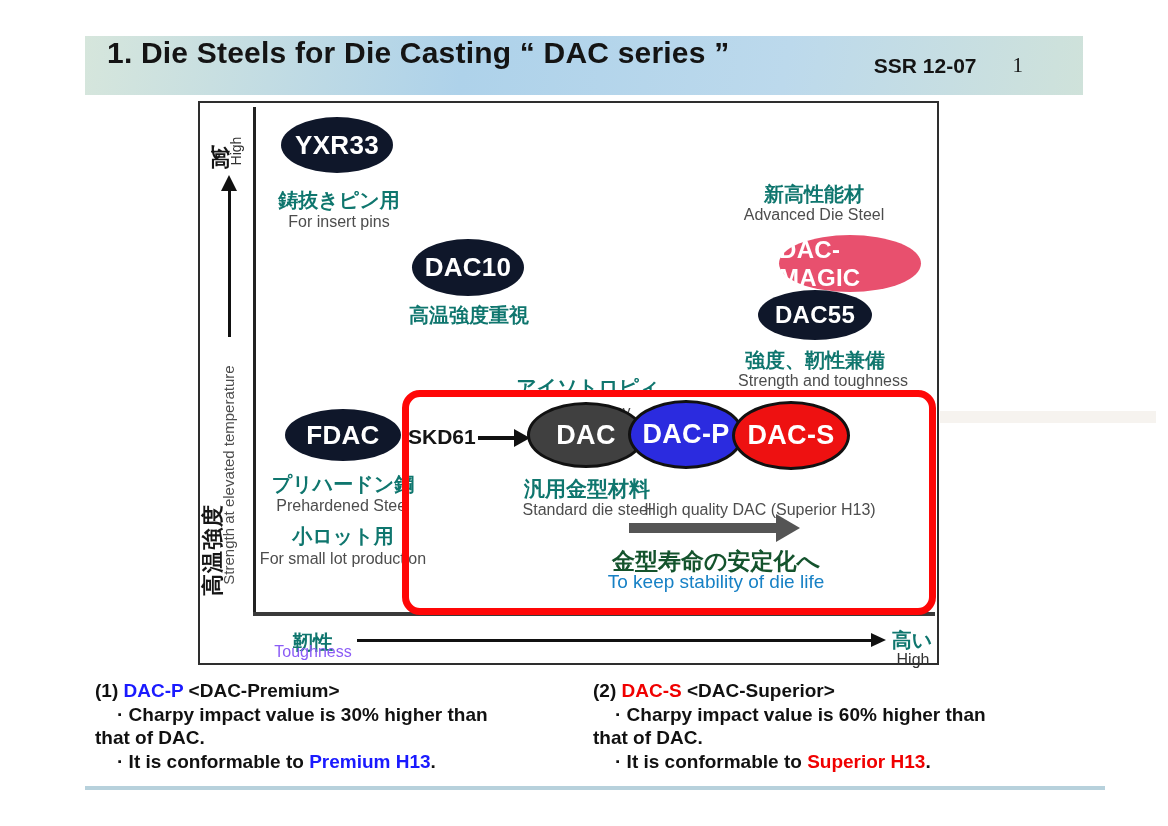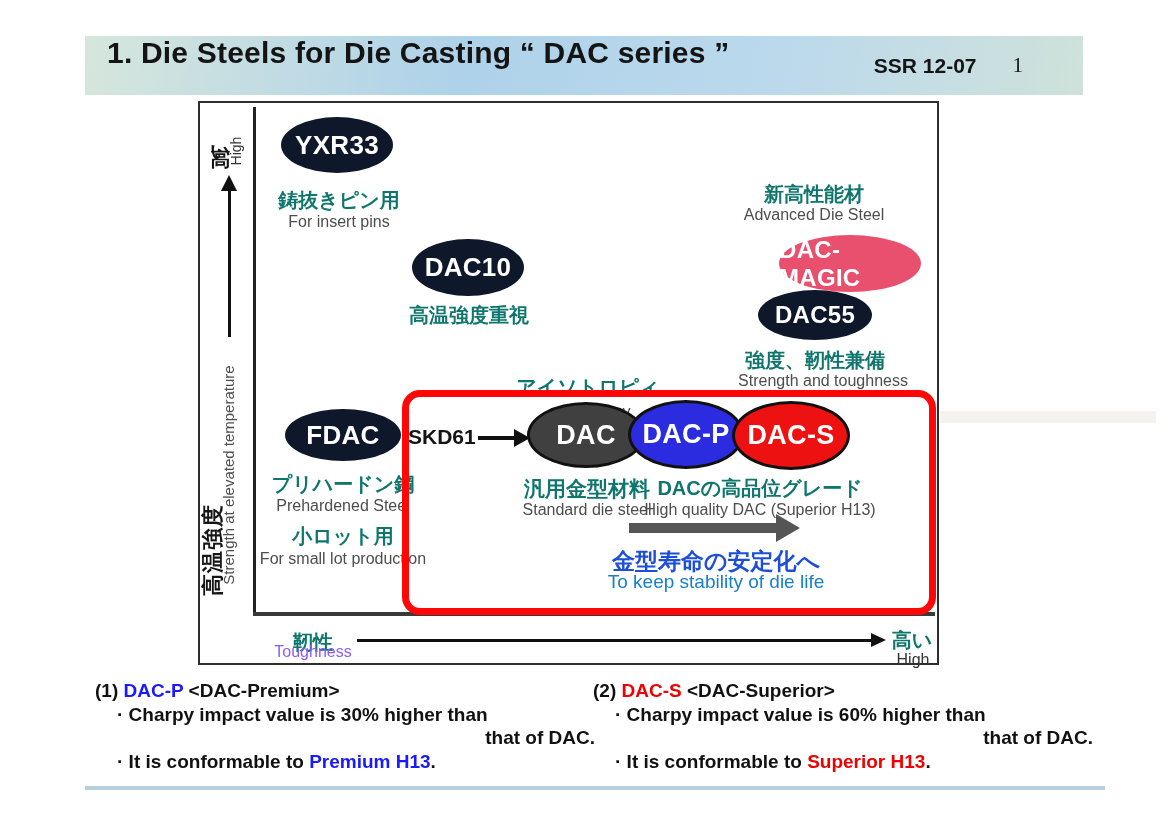--- a/index.html
+++ b/index.html
@@ -52,21 +52,21 @@
   .jp{position:absolute;transform:translateX(-50%);font-weight:bold;color:#0f766e;white-space:nowrap;font-size:20px;}
   .en{position:absolute;transform:translateX(-50%);color:#4d4d4d;white-space:nowrap;font-size:16px;}
   .blue-goal{color:#1781c5;}
   
   .red-frame{position:absolute;left:202px;top:287px;width:520px;height:211px;
     border:7px solid #ff0707;border-radius:18px;z-index:10;}
   .skd-label{position:absolute;left:208px;top:322px;font-size:21px;font-weight:bold;color:#141414;}
   
   .note{position:absolute;width:500px;font-size:19px;font-weight:bold;color:#111;line-height:23.5px;}
   .note .b{margin-left:22px;}
-  .note .wrap{margin-left:24px;text-align:right;}
+  .note .wrap{}
   .c-blue{color:#1a1aff;}
   .c-red{color:#f00000;}
   
   .bottom-rule{position:absolute;left:85px;top:786px;width:1020px;height:4px;background:#b7d1dc;}
   .artifact{position:absolute;left:940px;top:411px;width:216px;height:12px;background:#efeae2;opacity:0.55;}
 </style>
 </head>
 <body>
 
 <div class="header">
@@ -118,26 +118,25 @@
   <div class="skd-label">SKD61</div>
   <div class="skd-shaft"></div>
   <div class="skd-head"></div>
 
   <div class="oval ov-gold" style="left:327px;top:299px;width:112px;height:60px;font-size:27px;z-index:5;">DAC</div>
   <div class="oval ov-blue" style="left:428px;top:297px;width:110px;height:63px;font-size:27px;z-index:6;">DAC-P</div>
   <div class="oval ov-red" style="left:532px;top:298px;width:112px;height:63px;font-size:27px;z-index:7;">DAC-S</div>
 
   <div class="jp" style="left:387px;top:372px;font-size:21px;">汎用金型材料</div>
   <div class="en" style="left:387px;top:398px;">Standard die steel</div>
-  <div class="jp" style="left:560px;top:372px;">DACの高品位グレード</div>
   <div class="en" style="left:560px;top:398px;">High quality DAC (Superior H13)</div>
 
   <div class="big-shaft"></div>
   <div class="big-head"></div>
-  <div class="jp blue-goal" style="left:516px;top:443px;font-size:23px;color:#1d4ed8;">金型寿命の安定化へ</div>
+  <div class="jp blue-goal" style="left:516px;top:443px;font-size:23px;color:#14532d;">金型寿命の安定化へ</div>
   <div class="en blue-goal" style="left:516px;top:468px;font-size:19px;color:#1781c5;">To keep stability of die life</div>
 
   <div class="jp" style="left:113px;top:526px;">靭性</div>
   <div class="en" style="left:113px;top:540px;color:#8b5cf6;">Toughness</div>
   <div class="x-shaft"></div>
   <div class="x-head"></div>
   <div class="jp" style="left:712px;top:524px;">高い</div>
   <div class="en" style="left:713px;top:548px;color:#333;">High</div>
 </div>
 

